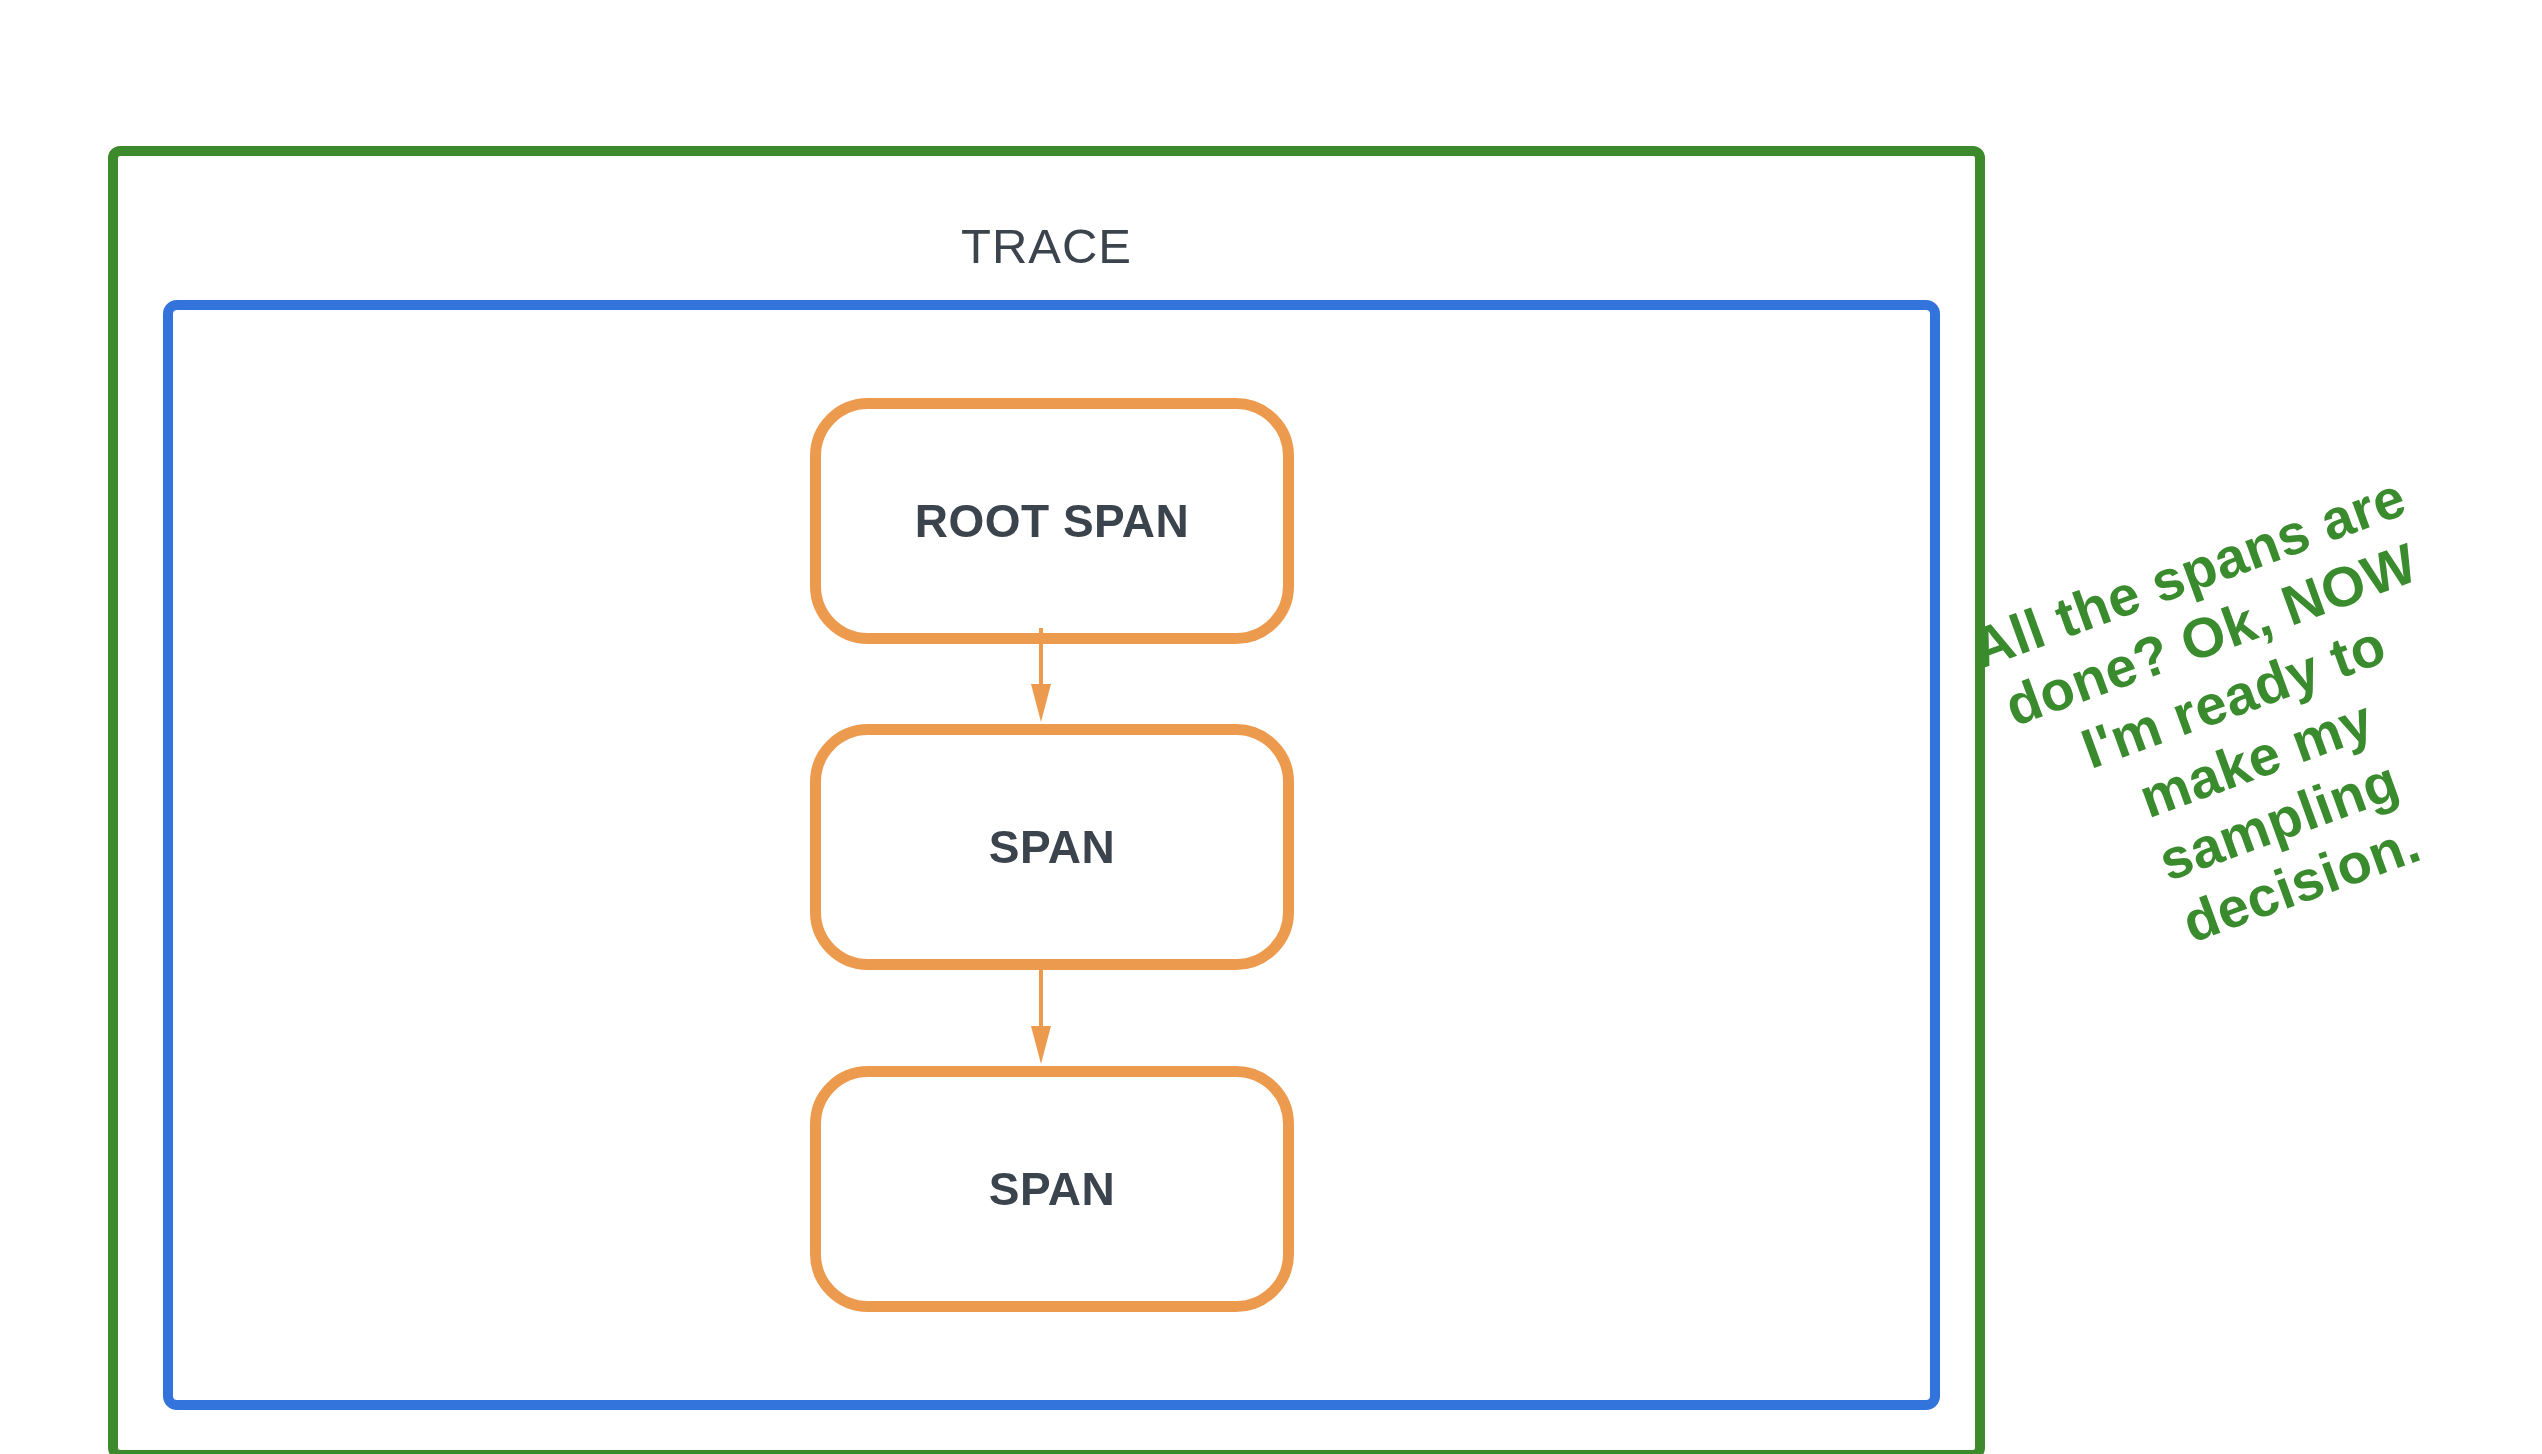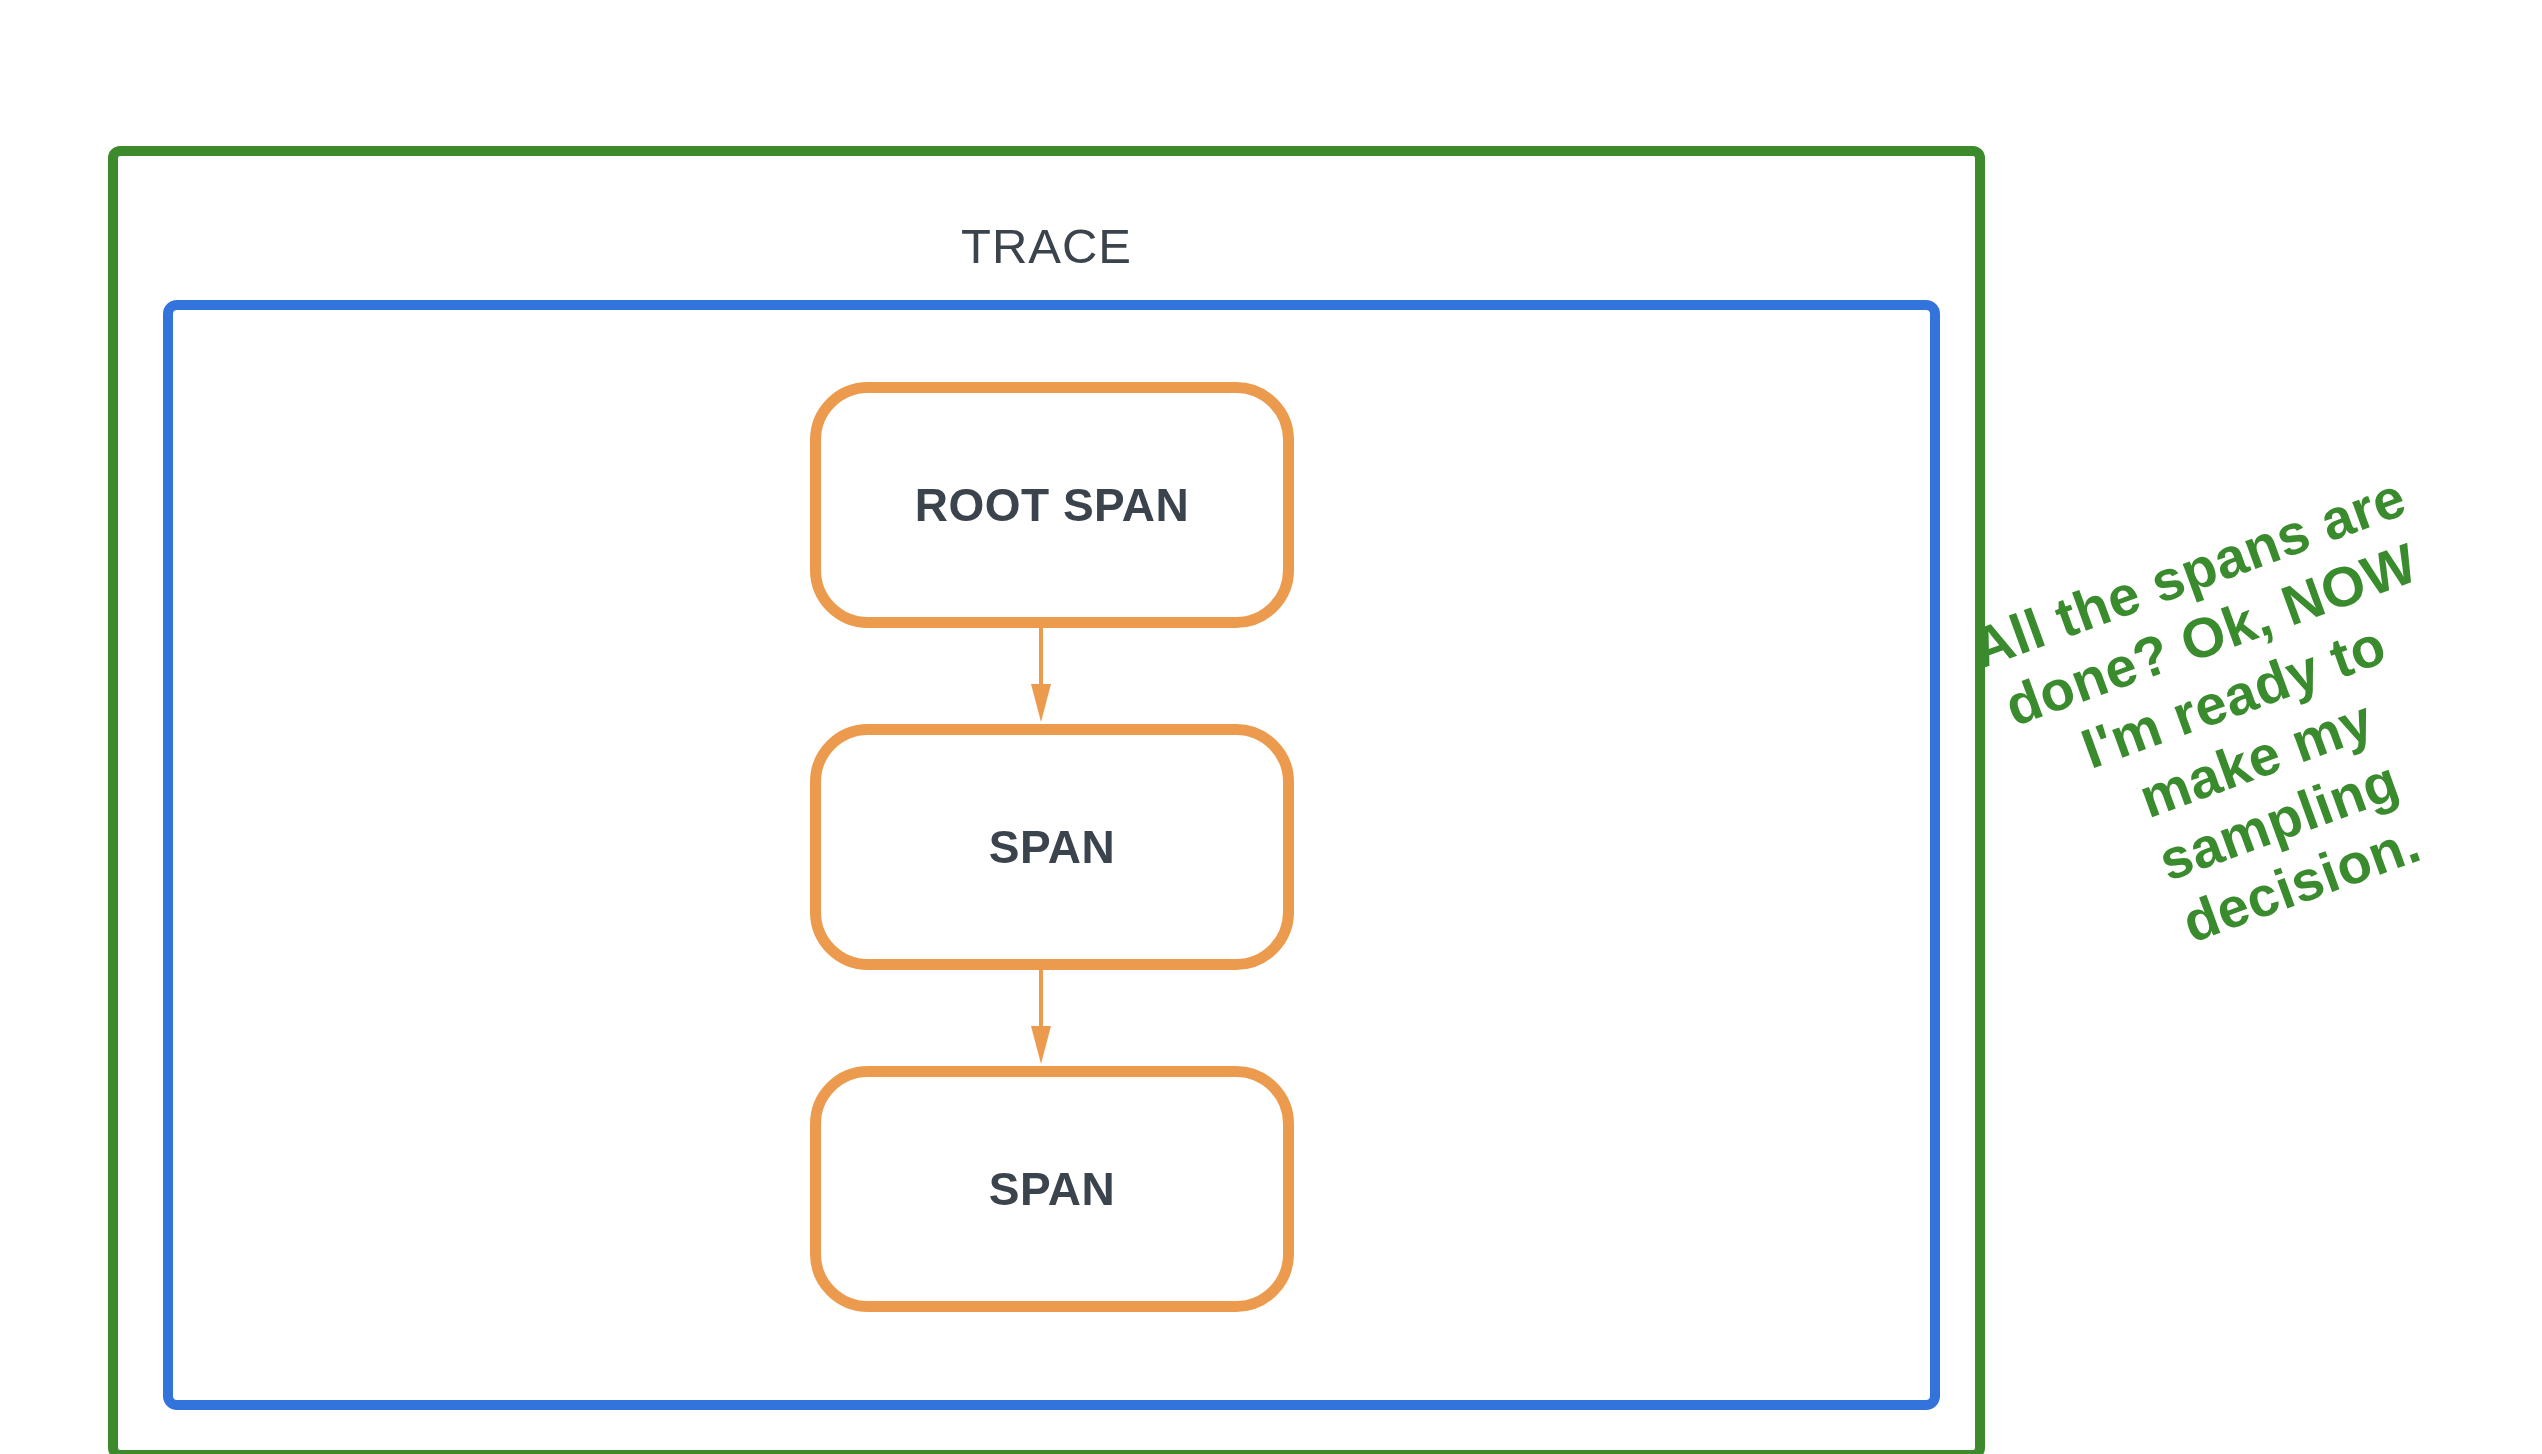--- a/index.html
+++ b/index.html
@@ -93,21 +93,21 @@
     justify-content: center;
   }
   .span-node .span-label {
     font-size: 46px;
     font-weight: bold;
     color: #3b434c;
     letter-spacing: 0.5px;
     white-space: nowrap;
   }
 
-  .span-node.node-0 { top: 72px; }
+  .span-node.node-0 { top: 88px; }
   .span-node.node-1 { top: 414px; }
   .span-node.node-2 { top: 756px; }
 
   
   .span-arrow {
     position: absolute;
     left: 856px;
     width: 24px;
     height: 96px;
   }

